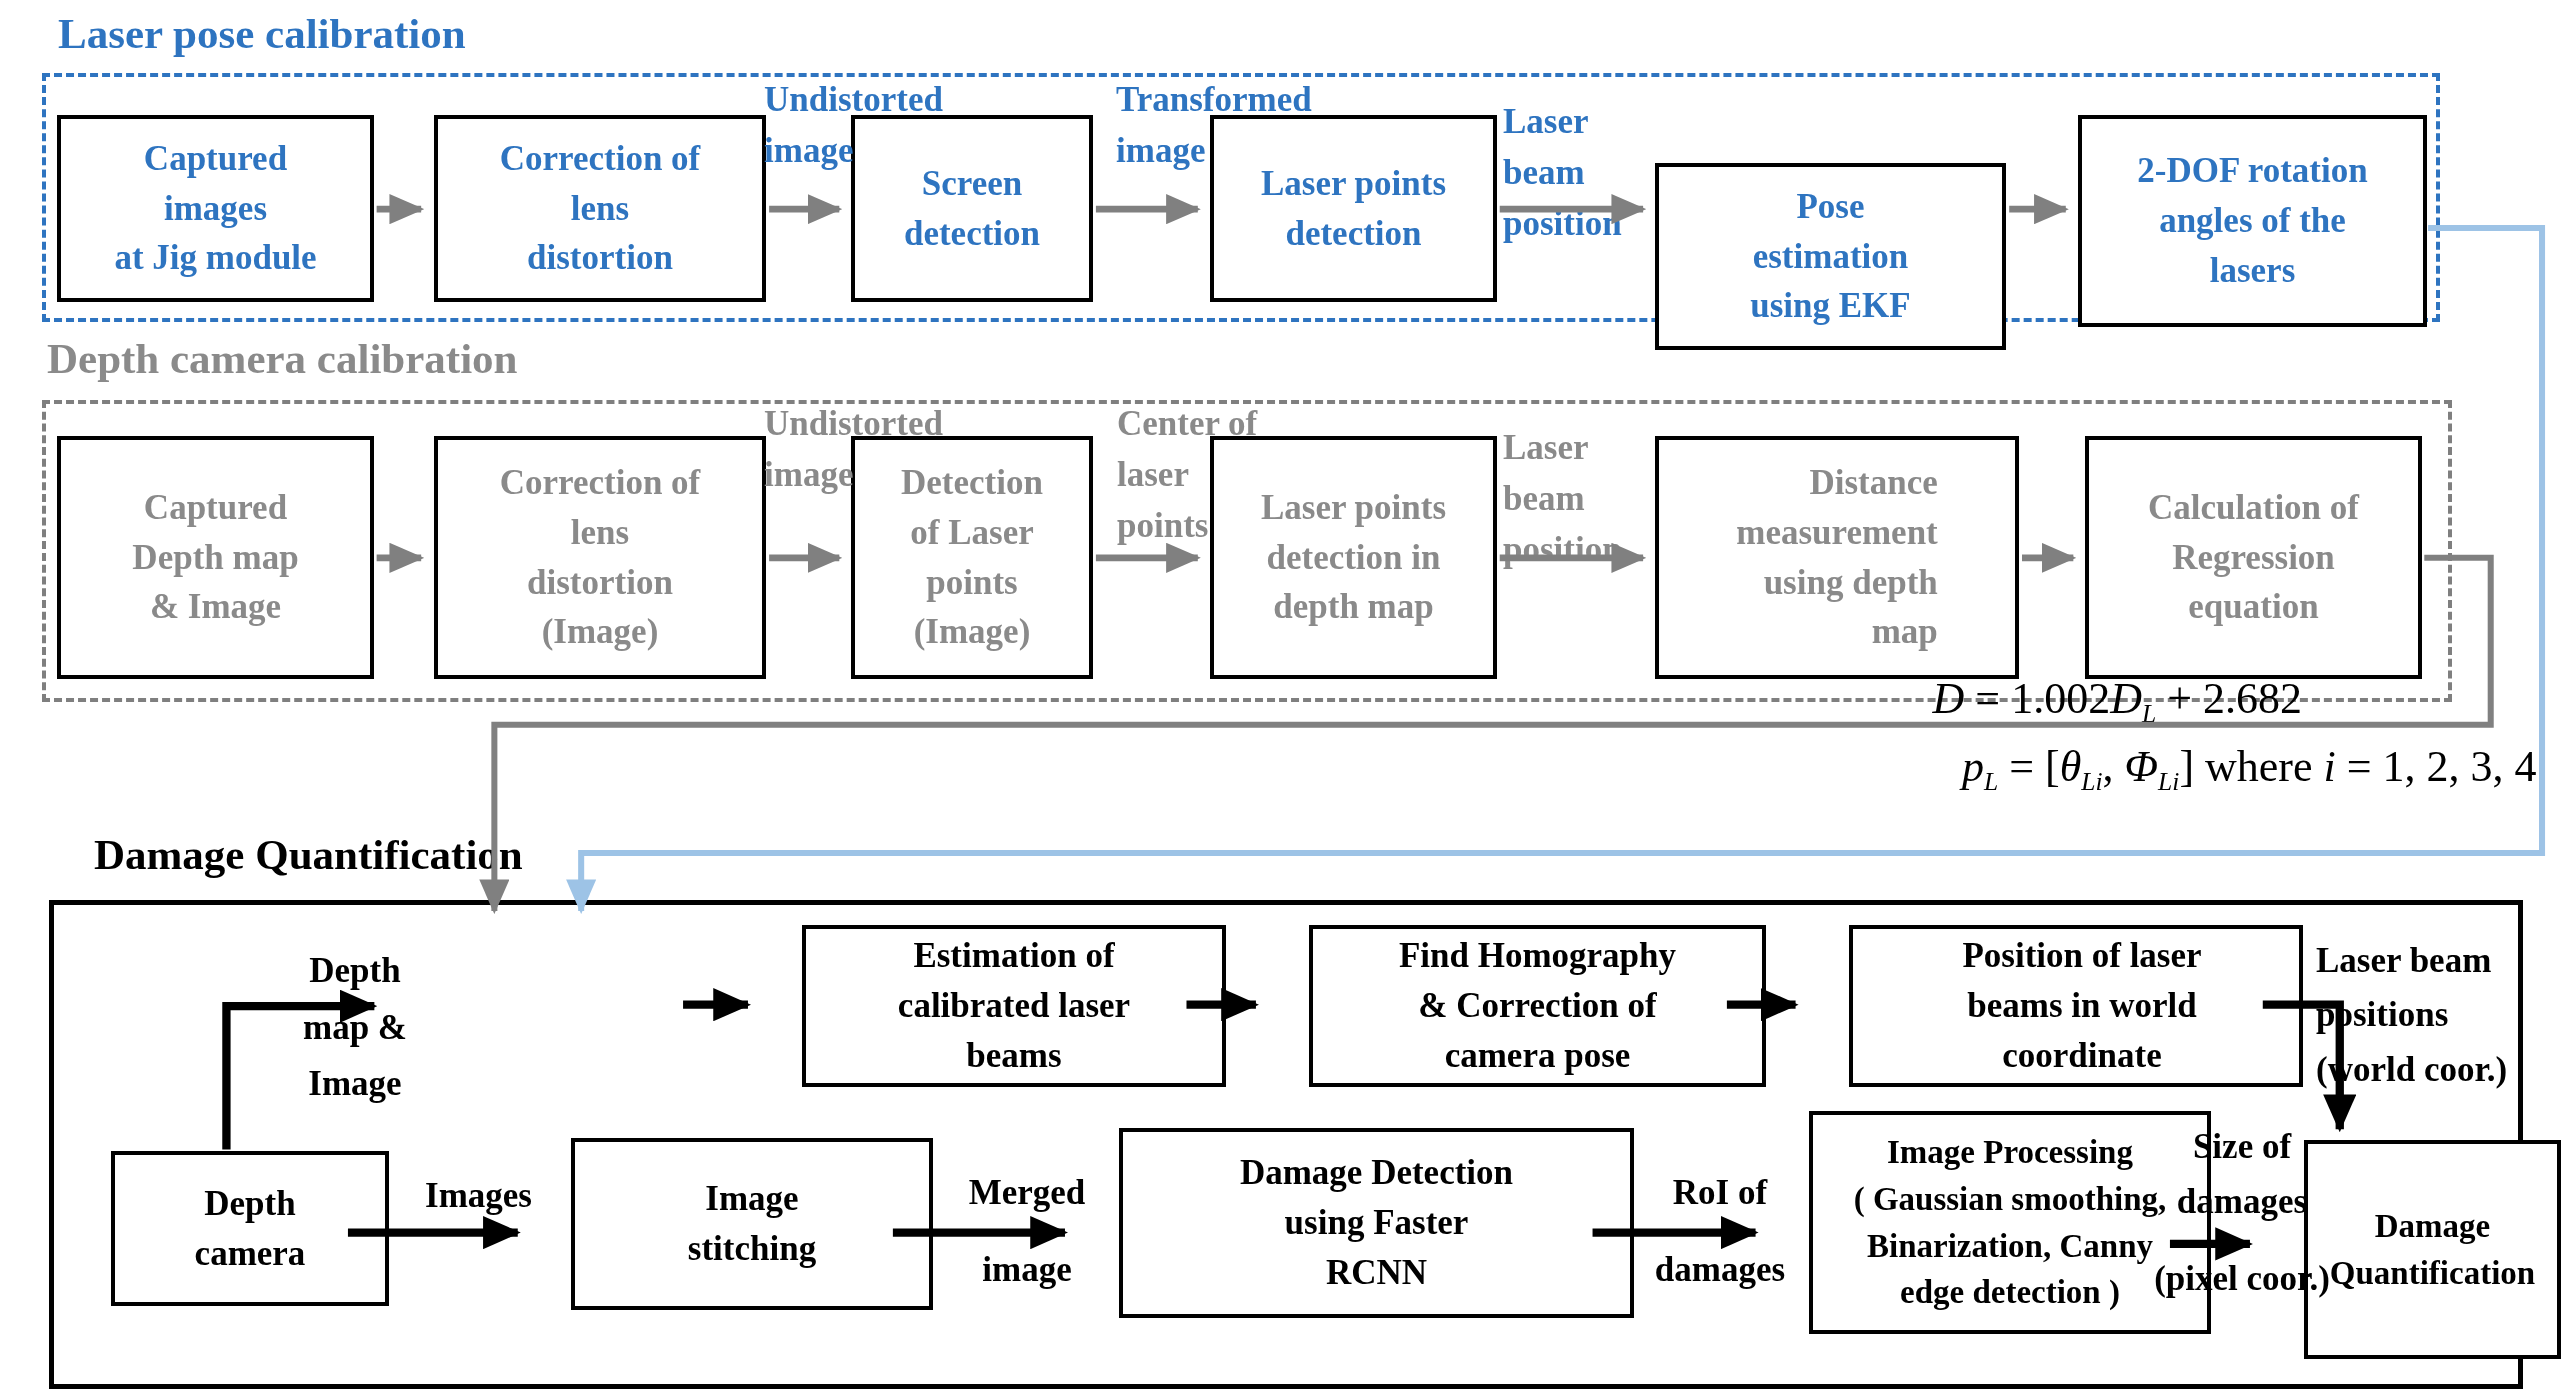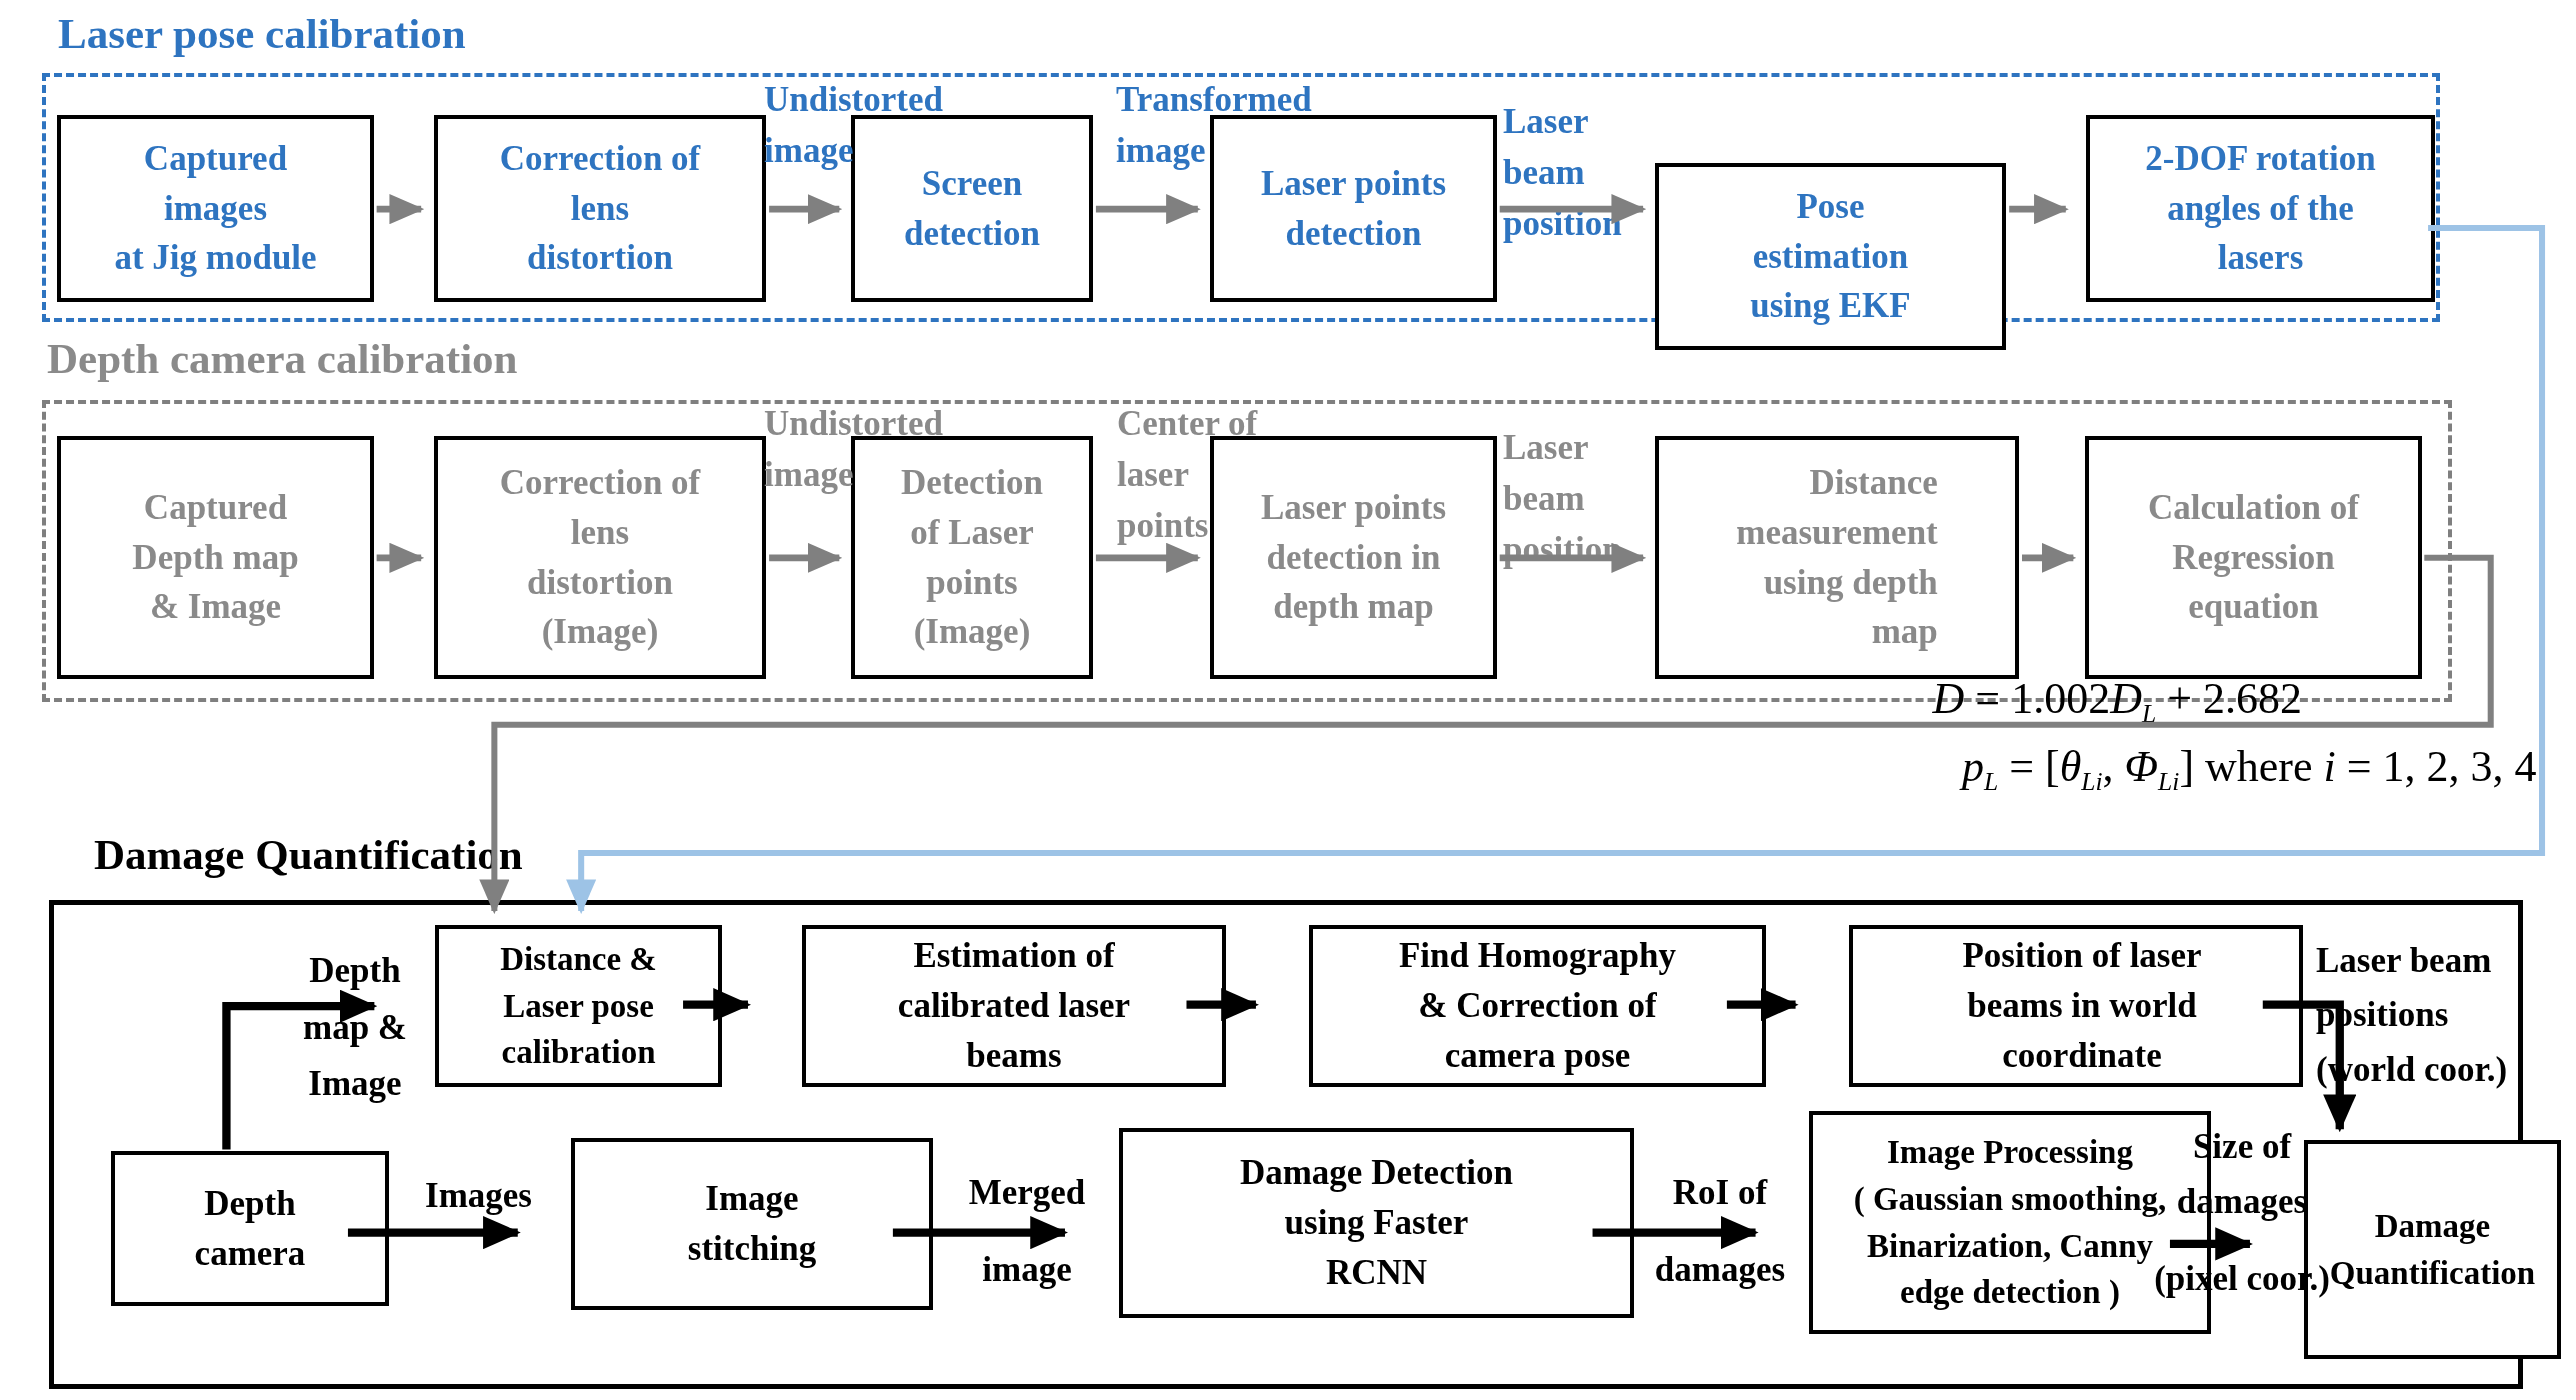--- a/index.html
+++ b/index.html
@@ -36,21 +36,21 @@
   <div class="box blue-t" style="left:434px;top:115px;width:332px;height:187px;">Correction of
 lens
 distortion</div>
   <div class="box blue-t" style="left:851px;top:115px;width:242px;height:187px;">Screen
 detection</div>
   <div class="box blue-t" style="left:1210px;top:115px;width:287px;height:187px;">Laser points
 detection</div>
   <div class="box blue-t" style="left:1655px;top:115px;width:351px;height:187px;margin-top:48px;">Pose
 estimation
 using EKF</div>
-  <div class="box blue-t" style="left:2078px;top:115px;width:349px;height:187px;margin-left:8px;">2-DOF rotation
+  <div class="box blue-t" style="left:2078px;top:115px;width:349px;height:212px;">2-DOF rotation
 angles of the
 lasers</div>
 
   <div class="lbl blue-t" style="left:764px;top:75px;">Undistorted
 image</div>
   <div class="lbl blue-t" style="left:1116px;top:75px;">Transformed
 image</div>
   <div class="lbl blue-t" style="left:1503px;top:97px;">Laser
 beam
 position</div>
@@ -97,23 +97,20 @@
     <span class="it">p</span><span class="sb">L</span><span> = </span><span>[</span><span class="it">θ</span><span class="sb">Li</span><span>, </span><span class="it">Φ</span><span class="sb">Li</span><span>]</span><span>  where </span><span class="it">i</span><span> = </span><span>1, 2, 3, 4</span>
   </div>
 
   <div class="sec-title black-t" style="left:51px;top:830px;">Damage Quantification</div>
   <div class="solid-black" style="left:49px;top:900px;width:2474px;height:489px;"></div>
 
   <div class="lbl black-t ctr" style="left:225px;top:943px;width:174px;line-height:1.62;">Depth
 map &amp;
 Image</div>
 
-  <div class="box black-t" style="left:392px;top:925px;width:287px;height:162px;font-size:33px;">Distance &amp;
-Laser pose
-calibration</div>
   <div class="box black-t" style="left:759px;top:925px;width:424px;height:162px;">Estimation of
 calibrated laser
 beams</div>
   <div class="box black-t" style="left:1266px;top:925px;width:457px;height:162px;">Find Homography
 &amp; Correction of
 camera pose</div>
   <div class="box black-t" style="left:1806px;top:925px;width:454px;height:162px;padding-left:12px;">Position of laser
 beams in world
 coordinate</div>
 

